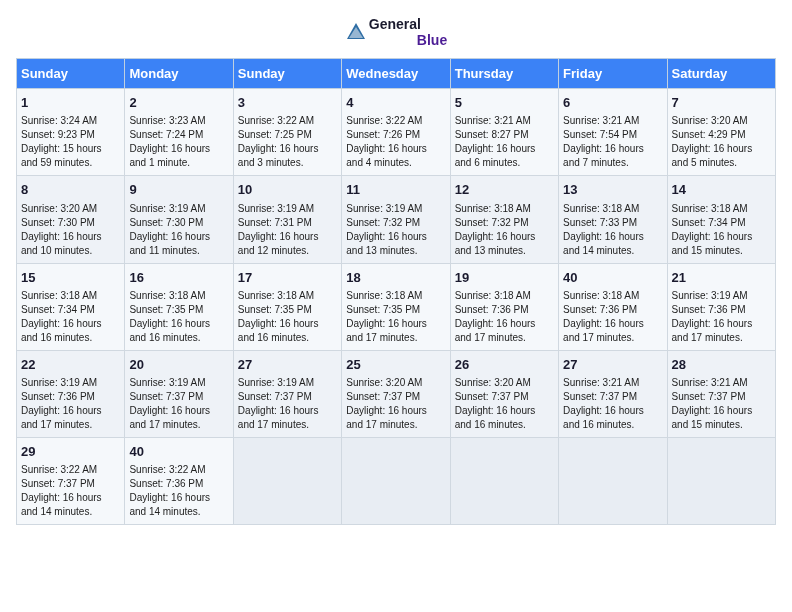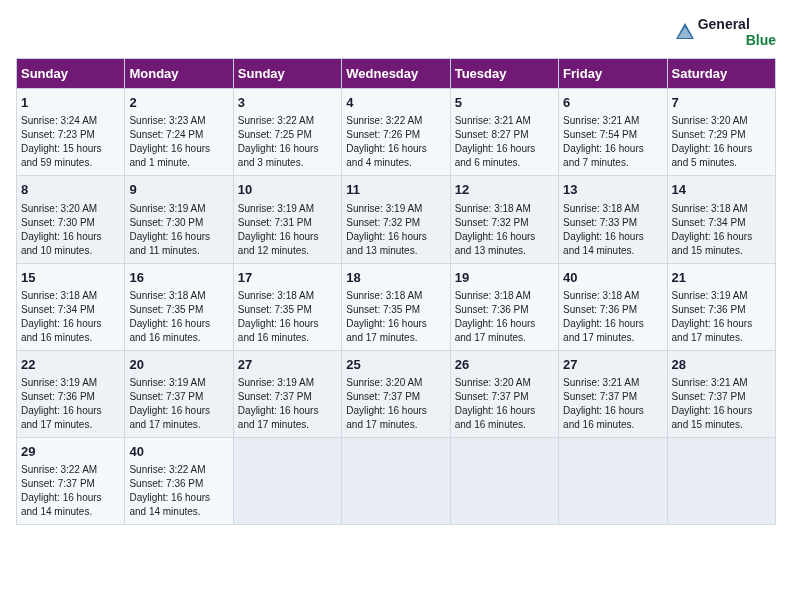--- a/index.html
+++ b/index.html
@@ -5,21 +5,21 @@
     * { box-sizing: border-box; margin: 0; padding: 0; }
     body {
       font-family: Arial, sans-serif;
       background: #fff;
       width: 792px;
       min-height: 612px;
       padding: 16px;
     }
     .header-area {
       display: flex;
-      justify-content: flex-end;
+      justify-content: center;
       align-items: flex-start;
       margin-bottom: 10px;
     }
     .logo {
       display: flex;
       align-items: center;
       gap: 4px;
     }
     .title-area {
       text-align: right;
@@ -32,21 +32,21 @@
     .subtitle {
       font-size: 14px;
       color: #444;
     }
     table {
       width: 100%;
       border-collapse: collapse;
       table-layout: fixed;
     }
     thead tr th {
-      background-color: #701a75;
+      background-color: #3b82f6;
       color: #fff;
       font-size: 13px;
       font-weight: bold;
       padding: 7px 4px;
       text-align: left;
       border: 1px solid #c0d0e0;
     }
     tbody tr td {
       vertical-align: top;
       padding: 5px 4px;
@@ -78,51 +78,51 @@
 
 <div class="header-area">
   <div class="logo">
     <div style="display:flex;align-items:center;gap:2px;">
       <svg width="22" height="22" viewBox="0 0 22 22">
         <polygon points="11,2 20,18 2,18" fill="#2e6da4"></polygon>
         <polygon points="11,6 18,17 4,17" fill="#fff" opacity="0.5"></polygon>
       </svg>
       <div>
         <div style="font-size:14px;font-weight:bold;color:#1a1a2e;line-height:1.15;">General</div>
-        <div style="font-size:14px;font-weight:bold;color:#15803d;line-height:1.15;margin-left:48px;">Blue</div>
+        <div style="font-size:14px;font-weight:bold;color:#4c1d95;line-height:1.15;margin-left:48px;">Blue</div>
       </div>
     </div>
   </div>
   <div class="title-area">
     <div class="main-title"></div>
     <div class="subtitle"></div>
   </div>
 </div>
 
 <table>
   <thead>
     <tr id="header-row">
         <th>Sunday</th>
         <th>Monday</th>
         <th>Sunday</th>
         <th>Wednesday</th>
-        <th>Tuesday</th>
+        <th>Thursday</th>
         <th>Friday</th>
         <th>Saturday</th>
       </tr>
   </thead>
   <tbody id="calendar-body">
       <tr>
-        <td><span class="day-num">1</span><span>Sunrise: 3:24 AM</span><br><span>Sunset: 7:23 PM</span><br><span>Daylight: 15 hours and 59 minutes.</span></td>
+        <td><span class="day-num">1</span><span>Sunrise: 3:24 AM</span><br><span>Sunset: 9:23 PM</span><br><span>Daylight: 15 hours and 59 minutes.</span></td>
         <td><span class="day-num">2</span><span>Sunrise: 3:23 AM</span><br><span>Sunset: 7:24 PM</span><br><span>Daylight: 16 hours and 1 minute.</span></td>
         <td><span class="day-num">3</span><span>Sunrise: 3:22 AM</span><br><span>Sunset: 7:25 PM</span><br><span>Daylight: 16 hours and 3 minutes.</span></td>
         <td><span class="day-num">4</span><span>Sunrise: 3:22 AM</span><br><span>Sunset: 7:26 PM</span><br><span>Daylight: 16 hours and 4 minutes.</span></td>
         <td><span class="day-num">5</span><span>Sunrise: 3:21 AM</span><br><span>Sunset: 8:27 PM</span><br><span>Daylight: 16 hours and 6 minutes.</span></td>
         <td><span class="day-num">6</span><span>Sunrise: 3:21 AM</span><br><span>Sunset: 7:54 PM</span><br><span>Daylight: 16 hours and 7 minutes.</span></td>
-        <td><span class="day-num">7</span><span>Sunrise: 3:20 AM</span><br><span>Sunset: 7:29 PM</span><br><span>Daylight: 16 hours and 5 minutes.</span></td>
+        <td><span class="day-num">7</span><span>Sunrise: 3:20 AM</span><br><span>Sunset: 4:29 PM</span><br><span>Daylight: 16 hours and 5 minutes.</span></td>
       </tr>
       <tr>
         <td><span class="day-num">8</span><span>Sunrise: 3:20 AM</span><br><span>Sunset: 7:30 PM</span><br><span>Daylight: 16 hours and 10 minutes.</span></td>
         <td><span class="day-num">9</span><span>Sunrise: 3:19 AM</span><br><span>Sunset: 7:30 PM</span><br><span>Daylight: 16 hours and 11 minutes.</span></td>
         <td><span class="day-num">10</span><span>Sunrise: 3:19 AM</span><br><span>Sunset: 7:31 PM</span><br><span>Daylight: 16 hours and 12 minutes.</span></td>
         <td><span class="day-num">11</span><span>Sunrise: 3:19 AM</span><br><span>Sunset: 7:32 PM</span><br><span>Daylight: 16 hours and 13 minutes.</span></td>
         <td><span class="day-num">12</span><span>Sunrise: 3:18 AM</span><br><span>Sunset: 7:32 PM</span><br><span>Daylight: 16 hours and 13 minutes.</span></td>
         <td><span class="day-num">13</span><span>Sunrise: 3:18 AM</span><br><span>Sunset: 7:33 PM</span><br><span>Daylight: 16 hours and 14 minutes.</span></td>
         <td><span class="day-num">14</span><span>Sunrise: 3:18 AM</span><br><span>Sunset: 7:34 PM</span><br><span>Daylight: 16 hours and 15 minutes.</span></td>
       </tr>

